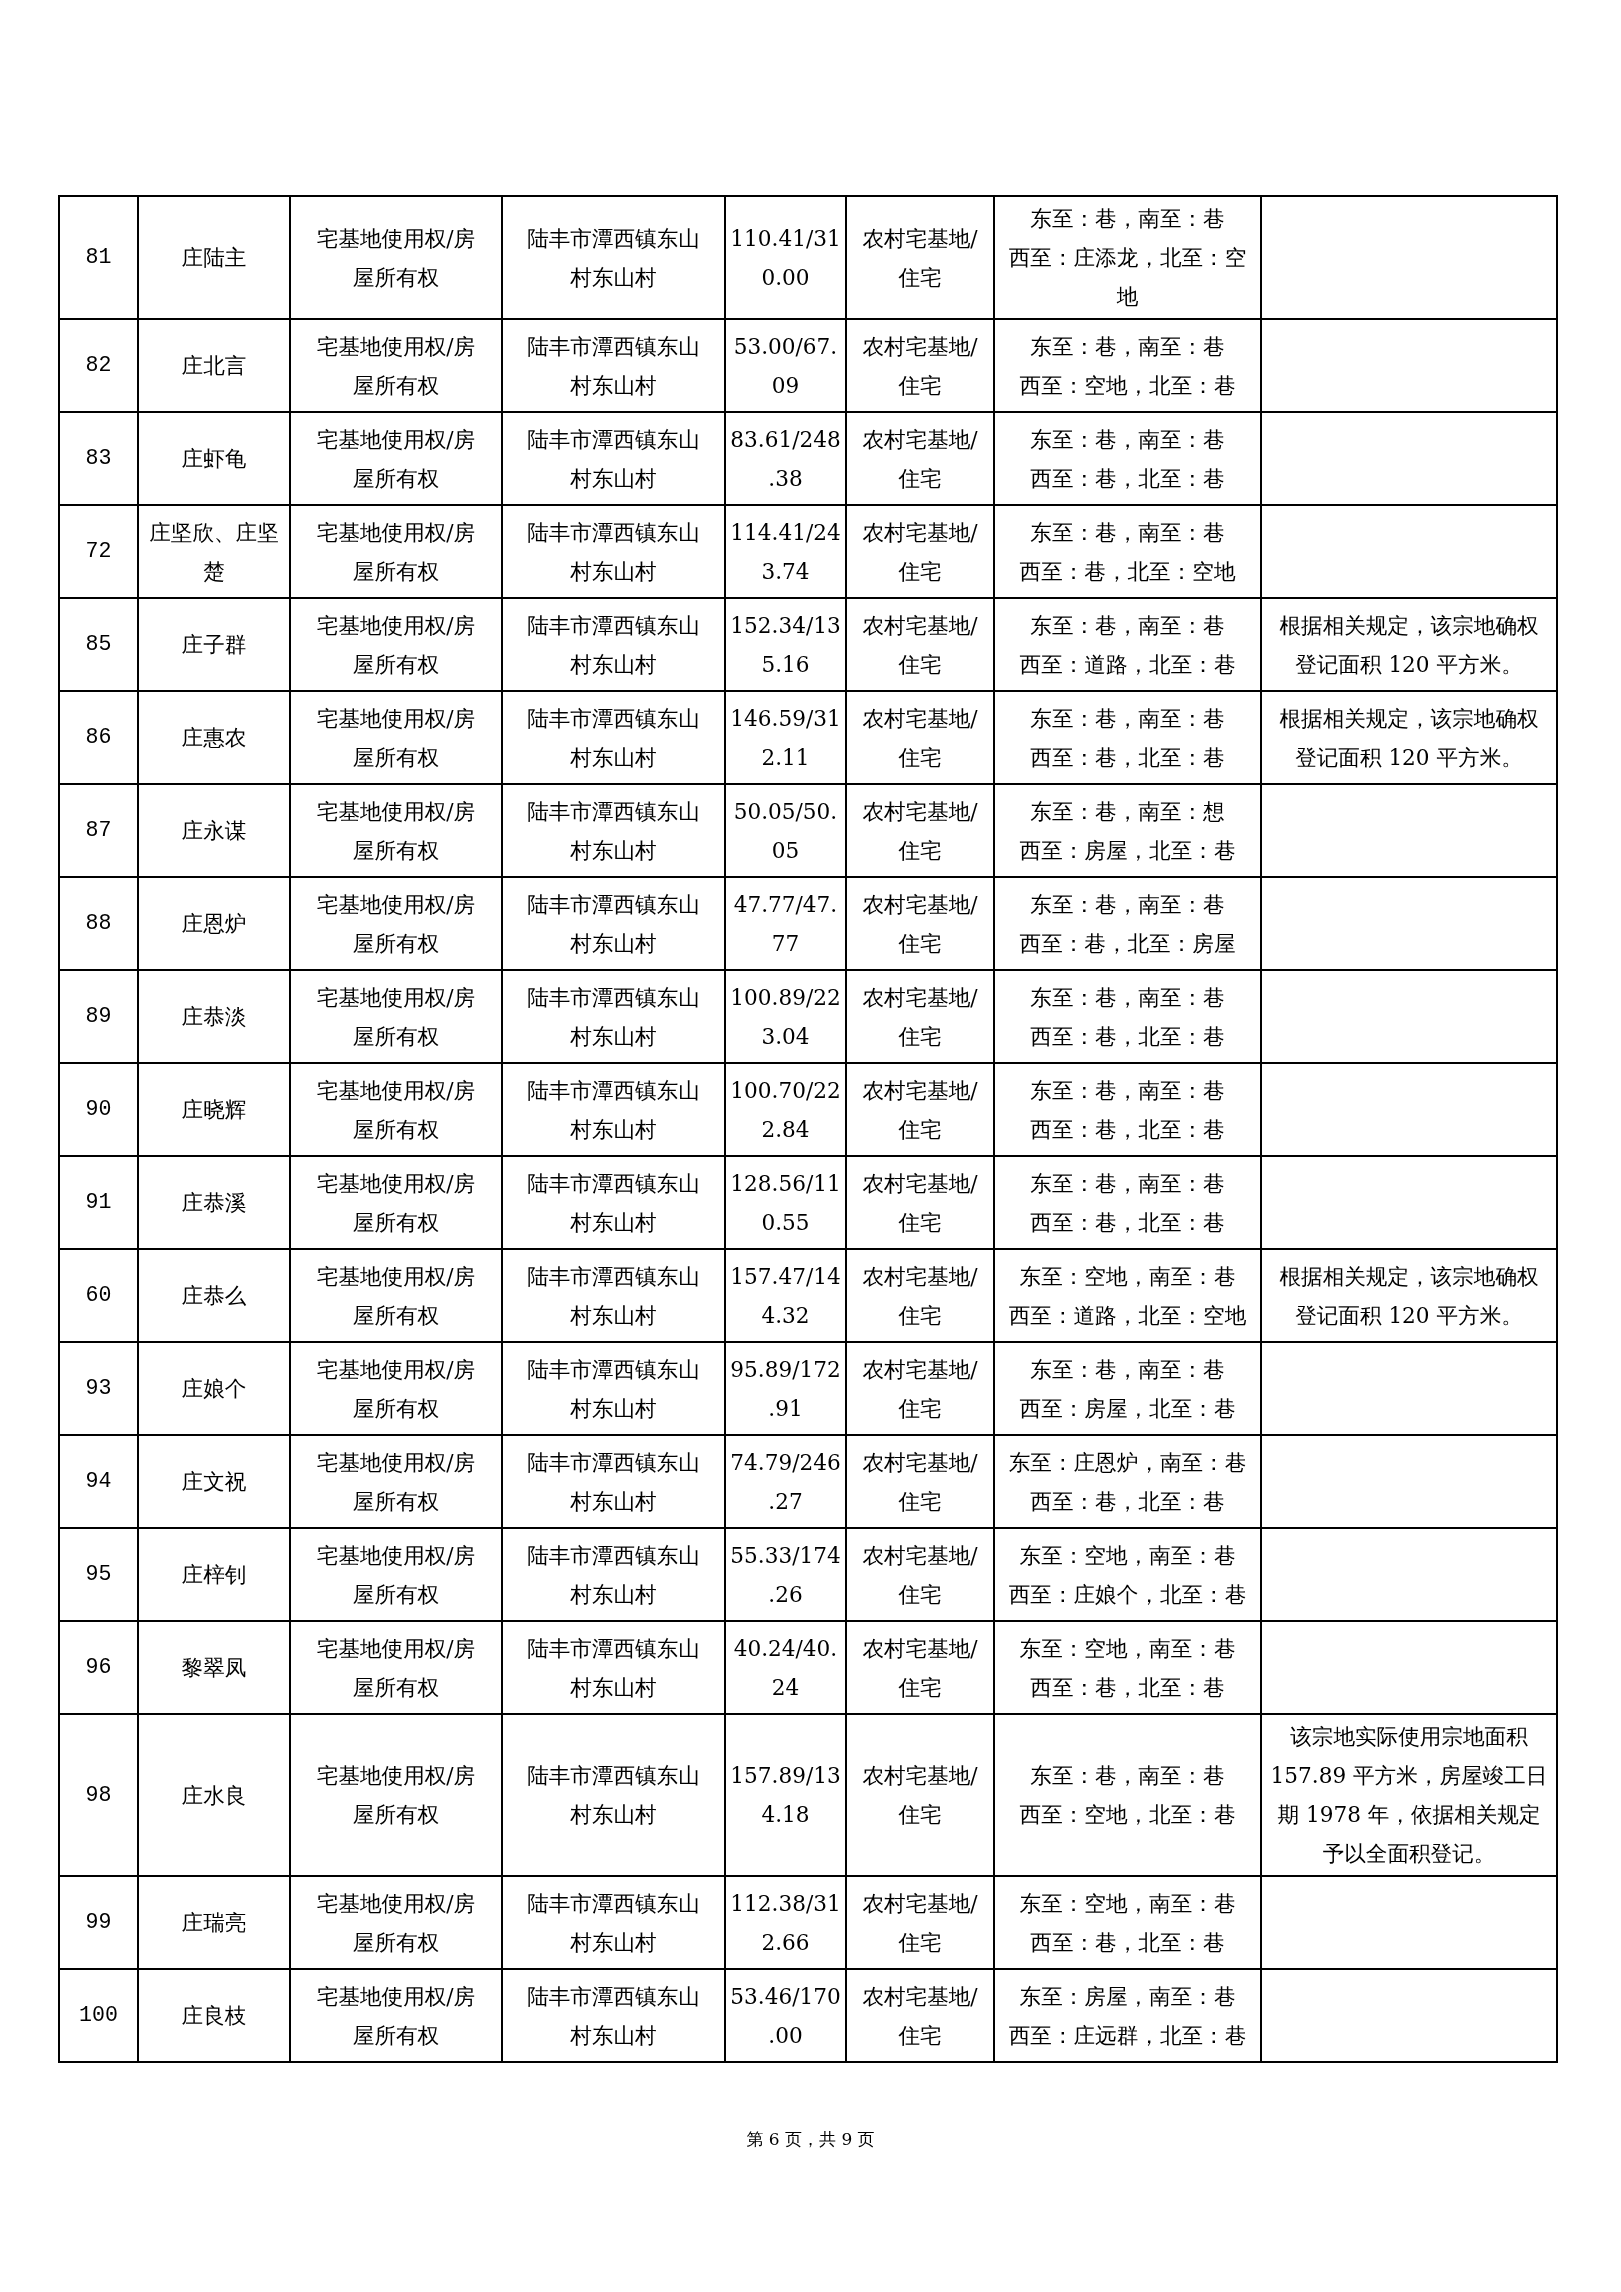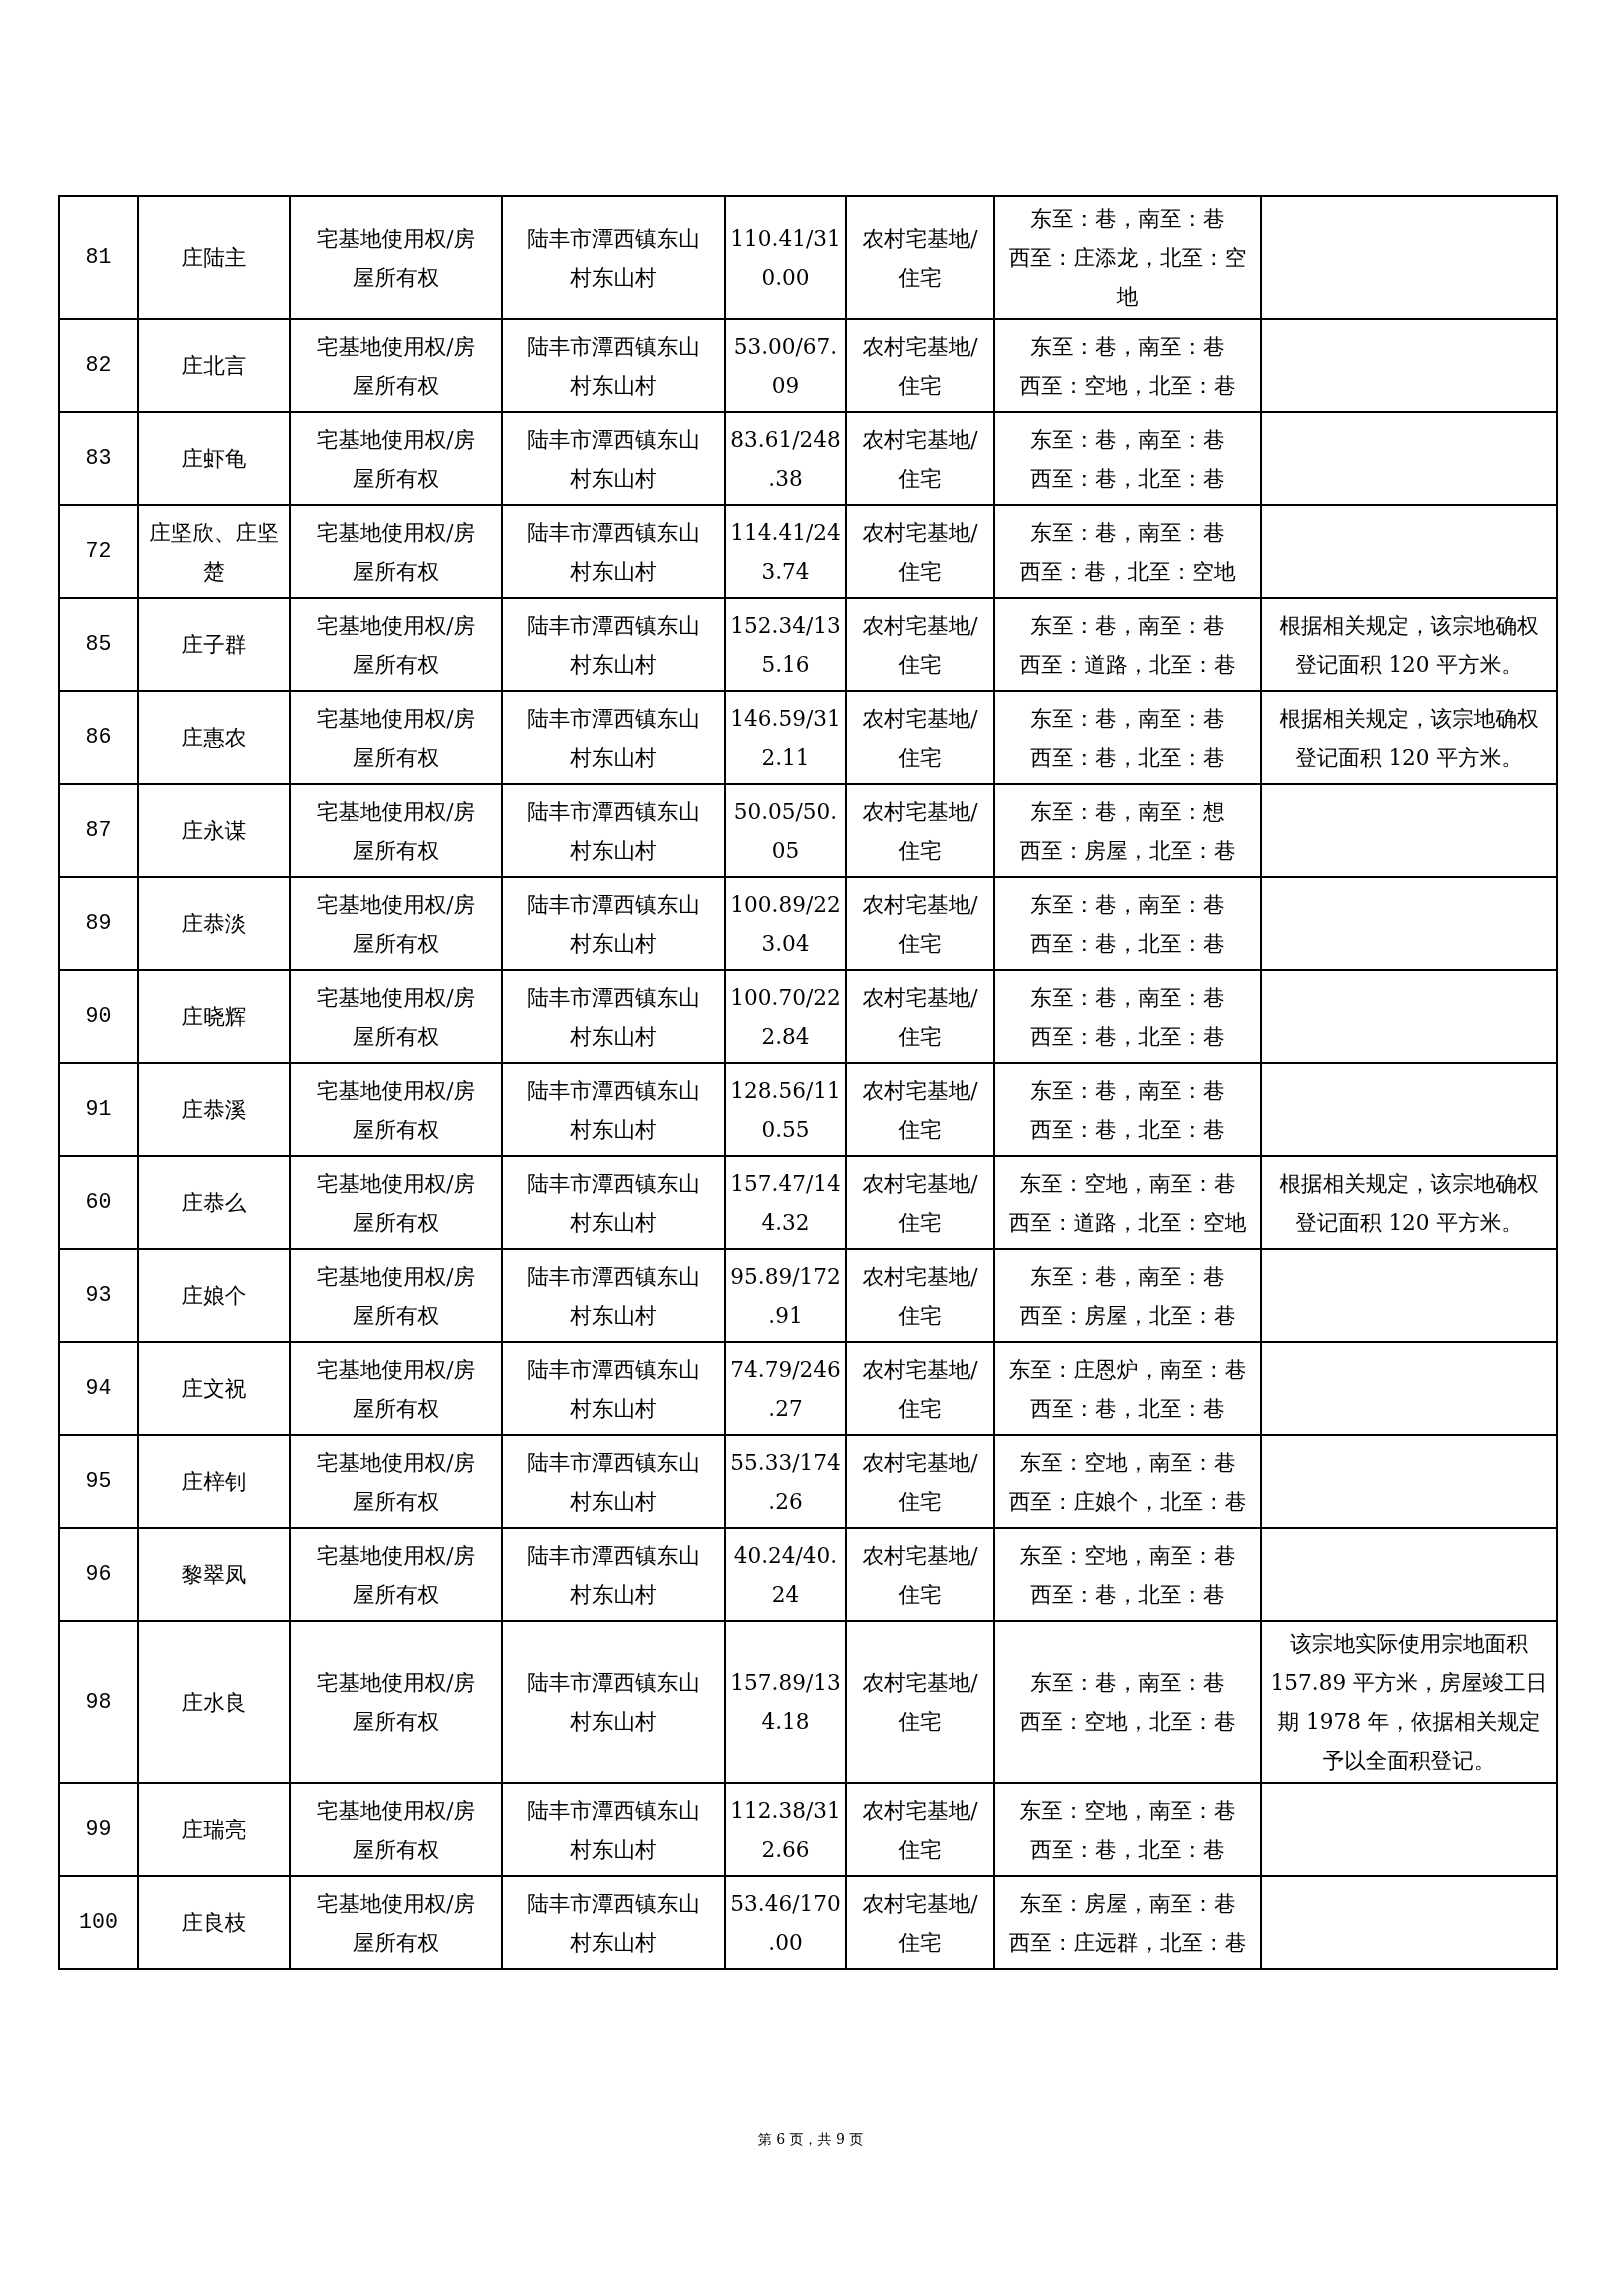--- a/index.html
+++ b/index.html
@@ -37,21 +37,21 @@
     overflow: hidden;
   }
   td.cell-no { font-size: 21.6px; font-family: Liberation Mono, monospace; }
   td.cell-remark { text-align: center; }
   .footer {
     position: absolute;
     top: 2125px;
     left: 0;
     width: 100%;
     text-align: center;
-    font-size: 14px;
+    font-size: 17px;
     line-height: 29px;
   }
 </style>
 </head>
 <body>
 
 <div class="table-wrap">
   <table class="land-table">
     <colgroup>
       <col style="width:79px">
@@ -167,20 +167,35 @@
 村东山村</td>
     <td class="cell-area">50.05/50.
 05</td>
     <td class="cell-type">农村宅基地/
 住宅</td>
     <td class="cell-boundary">东至：巷，南至：想
 西至：房屋，北至：巷</td>
     <td class="cell-remark"></td>
   </tr>
         <tr>
+    <td class="cell-no">88</td>
+    <td class="cell-name">庄恩炉</td>
+    <td class="cell-rights">宅基地使用权/房
+屋所有权</td>
+    <td class="cell-location">陆丰市潭西镇东山
+村东山村</td>
+    <td class="cell-area">47.77/47.
+77</td>
+    <td class="cell-type">农村宅基地/
+住宅</td>
+    <td class="cell-boundary">东至：巷，南至：巷
+西至：巷，北至：房屋</td>
+    <td class="cell-remark"></td>
+  </tr>
+        <tr>
     <td class="cell-no">89</td>
     <td class="cell-name">庄恭淡</td>
     <td class="cell-rights">宅基地使用权/房
 屋所有权</td>
     <td class="cell-location">陆丰市潭西镇东山
 村东山村</td>
     <td class="cell-area">100.89/22
 3.04</td>
     <td class="cell-type">农村宅基地/
 住宅</td>

